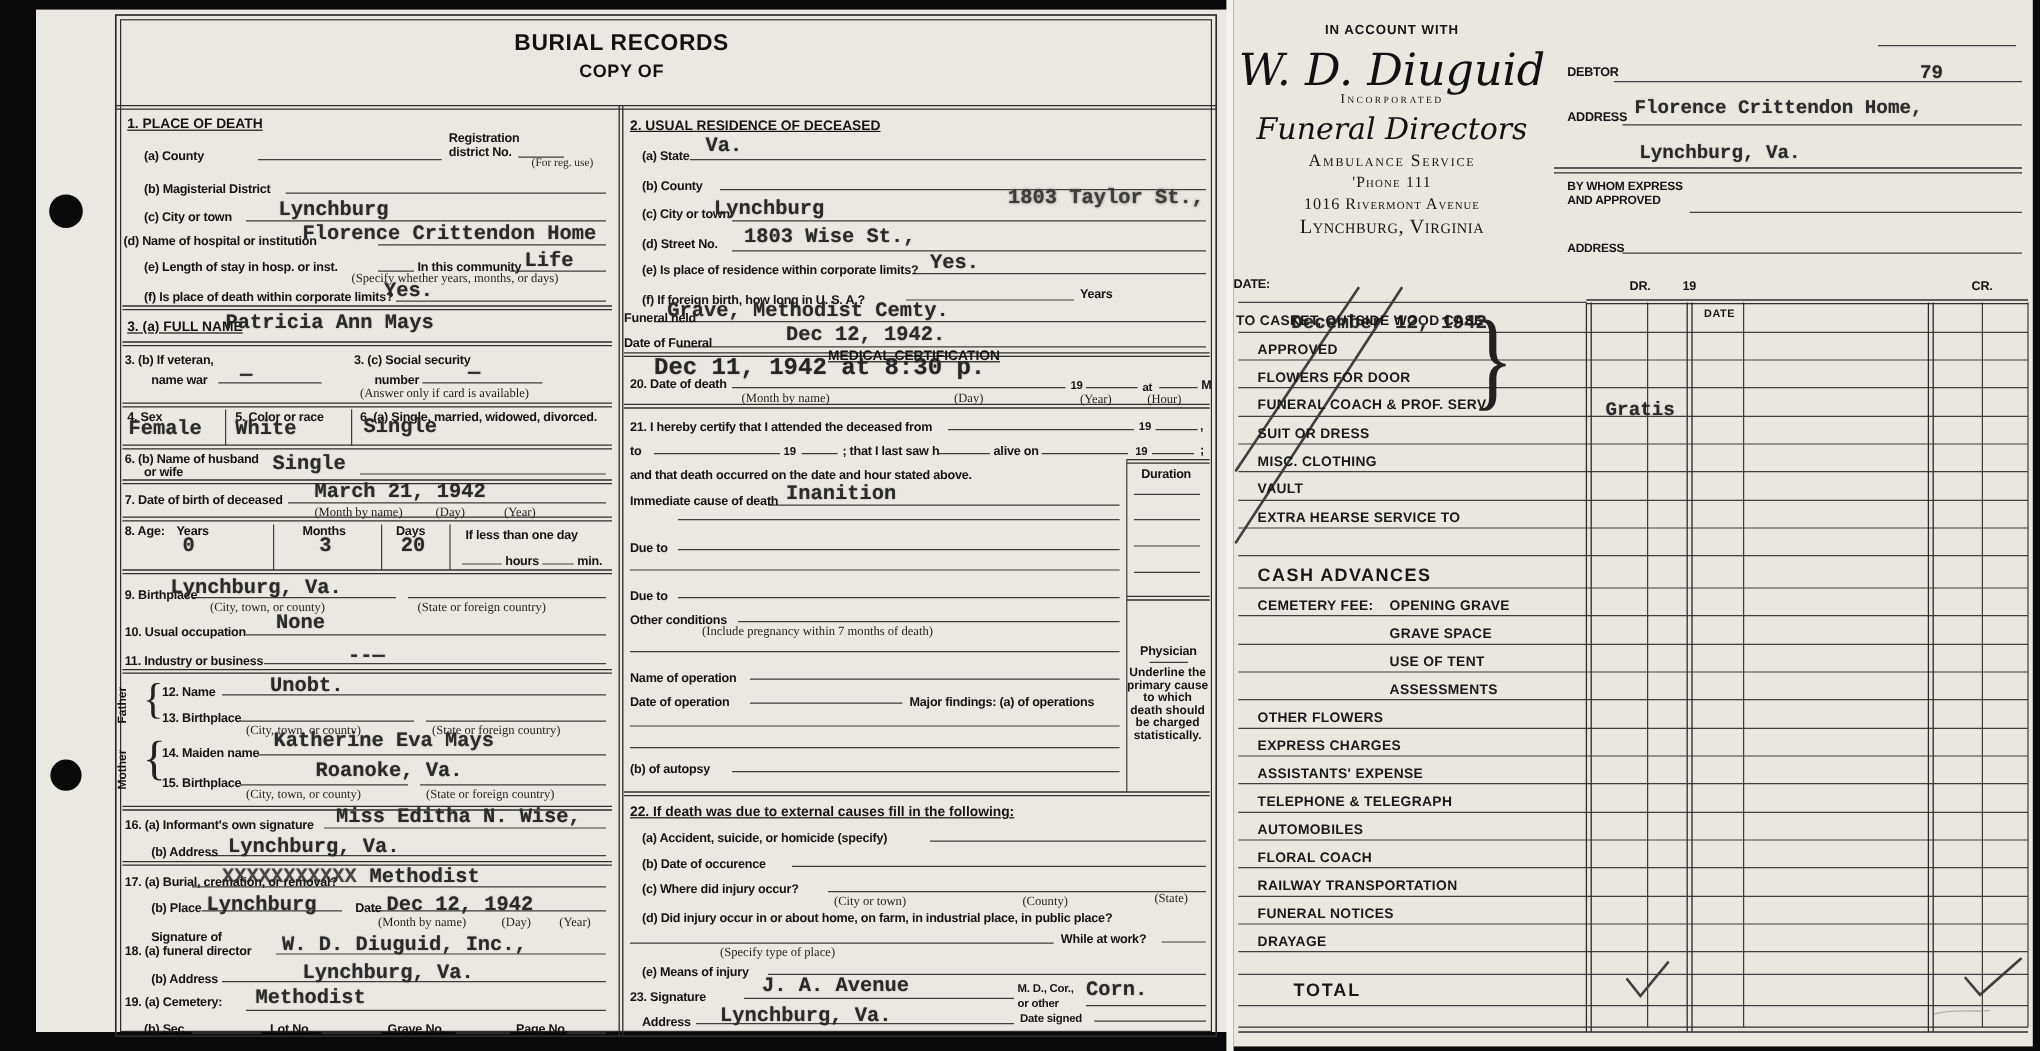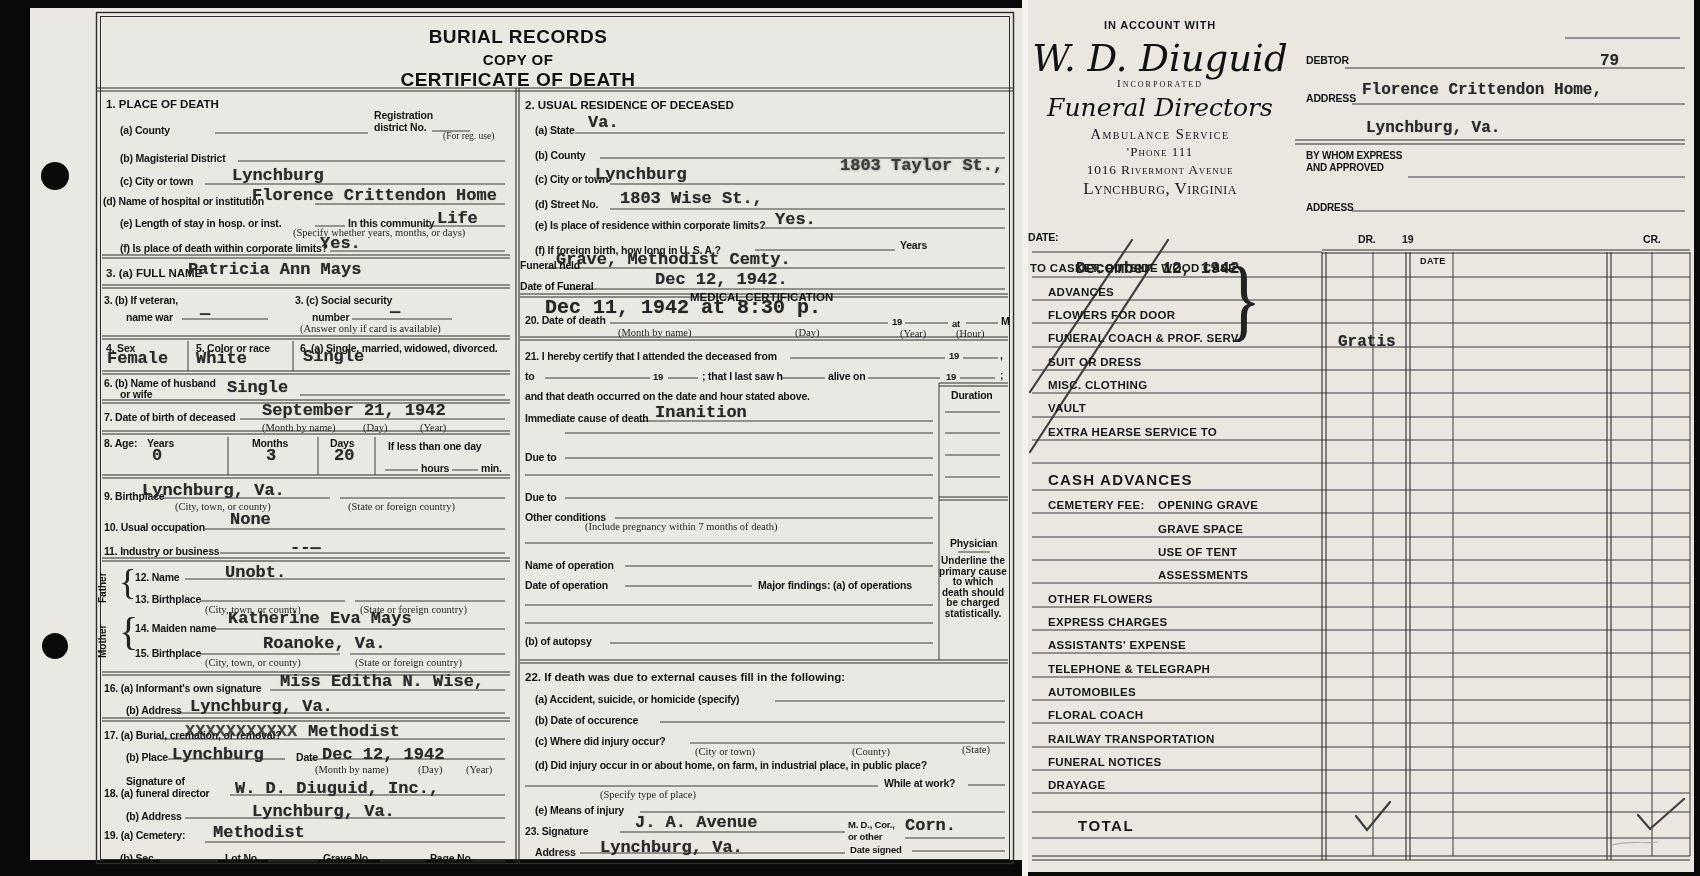--- a/index.html
+++ b/index.html
@@ -3,21 +3,21 @@
 <meta charset="utf-8">
 <style>
   html,body{margin:0;padding:0;background:#0a0a0a;}
   #stage{position:relative;width:1700px;height:876px;background:#0a0a0a;overflow:hidden;
          font-family:"Liberation Sans",sans-serif;color:#161616;}
   .a{position:absolute;line-height:1;white-space:nowrap;}
   .paper{position:absolute;background:#eae8e2;}
   .paper.r{background:#e9e7e0;}
   
   .t{font-family:"Liberation Sans",sans-serif;font-weight:700;font-size:10.5px;letter-spacing:-0.2px;color:#141414;}
-  .hb{font-size:11.5px;letter-spacing:0;}
+  .hb{font-size:11.5px;letter-spacing:0;text-decoration:underline;}
   
   .s{font-family:"Liberation Serif",serif;font-size:10.5px;color:#1f1f1f;}
   
   .m{font-family:"Liberation Mono","DejaVu Sans Mono",monospace;font-weight:700;font-size:17px;color:#2a2a2a;text-shadow:0 0 1px rgba(40,40,40,.55);}
   .m2{font-family:"Liberation Mono","DejaVu Sans Mono",monospace;font-weight:700;font-size:16px;color:#2a2a2a;text-shadow:0 0 1px rgba(40,40,40,.5);margin-top:34px;}
   .mx{font-family:"Liberation Mono","DejaVu Sans Mono",monospace;font-weight:700;font-size:20px;color:#262626;text-shadow:0 0 1px rgba(40,40,40,.55);}
   
   .gi{font-family:"Liberation Sans",sans-serif;font-weight:700;font-size:11.5px;letter-spacing:.3px;color:#181818;}
   .title{font-weight:700;text-align:center;color:#121212;}
   .rot{transform:rotate(-90deg);transform-origin:0 0;font-weight:700;font-size:10px;}
@@ -87,21 +87,20 @@
     <path fill="none" stroke="#3f3f3f" stroke-width="2.2" stroke-linecap="round" d="
       M1356 816 L1367 830 L1390 802
       M1638 815 L1650 829 L1684 799
       M1030 452 L1168 240
       M1030 392 L1132 240"></path>
     <path fill="none" stroke="#9b9a94" stroke-width="1.2" opacity=".7" d="M1612 845 C1630 840 1645 844 1658 842"></path>
   </svg>
 
   <div class="a title" style="left:96px;top:52px;width:844px;font-size:15px;letter-spacing:.5px">COPY OF</div>
   <div class="a title" style="left:96px;top:27px;width:844px;font-size:19px;letter-spacing:.5px">BURIAL RECORDS</div>
-  <div class="a title" style="left:96px;top:70px;width:844px;font-size:19px;letter-spacing:.5px">CERTIFICATE OF DEATH</div>
 
   <span class="a t hb" style="left:106px;top:99px">1. PLACE OF DEATH</span>
   <span class="a t" style="left:374px;top:110px">Registration</span>
   <span class="a t" style="left:374px;top:122px">district No.</span>
   <span class="a s" style="left:443px;top:132px;font-size:9.5px">(For reg. use)</span>
   <span class="a t" style="left:120px;top:125px">(a) County</span>
   <span class="a t" style="left:120px;top:153px">(b) Magisterial District</span>
   <span class="a t" style="left:120px;top:176px">(c) City or town</span>
   <span class="a m" style="left:232px;top:167px">Lynchburg</span>
   <span class="a t" style="left:103px;top:196px">(d) Name of hospital or institution</span>
@@ -125,21 +124,21 @@
   <span class="a t" style="left:106px;top:343px">4. Sex</span>
   <span class="a m" style="left:107px;top:350px">Female</span>
   <span class="a t" style="left:196px;top:343px">5. Color or race</span>
   <span class="a m" style="left:196px;top:350px">White</span>
   <span class="a t" style="left:300px;top:343px">6. (a) Single, married, widowed, divorced.</span>
   <span class="a m" style="left:303px;top:348px">Single</span>
   <span class="a t" style="left:104px;top:378px">6. (b) Name of husband</span>
   <span class="a t" style="left:120px;top:389px">or wife</span>
   <span class="a m" style="left:227px;top:379px">Single</span>
   <span class="a t" style="left:104px;top:412px">7. Date of birth of deceased</span>
-  <span class="a m" style="left:262px;top:402px">September 21, 1942</span>
+  <span class="a m" style="left:262px;top:402px">March 21, 1942</span>
   <span class="a s" style="left:262px;top:423px">(Month by name)</span>
   <span class="a s" style="left:363px;top:423px">(Day)</span>
   <span class="a s" style="left:420px;top:423px">(Year)</span>
   <span class="a t" style="left:104px;top:438px">8. Age:</span>
   <span class="a t" style="left:147px;top:438px">Years</span>
   <span class="a m" style="left:152px;top:447px">0</span>
   <span class="a t" style="left:252px;top:438px">Months</span>
   <span class="a m" style="left:266px;top:447px">3</span>
   <span class="a t" style="left:330px;top:438px">Days</span>
   <span class="a m" style="left:334px;top:447px">20</span>
@@ -289,21 +288,21 @@
   <span class="a m2" style="left:1366px;top:86px">Lynchburg, Va.</span>
   <span class="a t" style="left:1306px;top:151px;font-size:10px">BY WHOM EXPRESS</span>
   <span class="a t" style="left:1306px;top:163px;font-size:10px">AND APPROVED</span>
   <span class="a t" style="left:1306px;top:203px;font-size:10px">ADDRESS</span>
   <span class="a t" style="left:1358px;top:234px">DR.</span>
   <span class="a t" style="left:1402px;top:234px">19</span>
   <span class="a t" style="left:1643px;top:234px">CR.</span>
   <span class="a t" style="left:1420px;top:257px;font-size:9px;letter-spacing:.5px">DATE</span>
 
   <span class="a gi" style="left:1030px;top:263px">TO CASKET, OUTSIDE WOOD CASE</span>
-  <span class="a gi" style="left:1048px;top:287px">ADVANCES</span>
+  <span class="a gi" style="left:1048px;top:287px">APPROVED</span>
   <span class="a gi" style="left:1048px;top:310px">FLOWERS FOR DOOR</span>
   <span class="a gi" style="left:1048px;top:333px">FUNERAL COACH &amp; PROF. SERV.</span>
   <span class="a gi" style="left:1048px;top:357px">SUIT OR DRESS</span>
   <span class="a gi" style="left:1048px;top:380px">MISC. CLOTHING</span>
   <span class="a gi" style="left:1048px;top:403px">VAULT</span>
   <span class="a gi" style="left:1048px;top:427px">EXTRA HEARSE SERVICE TO</span>
   <span class="a gi" style="left:1048px;top:472px;font-size:15px;letter-spacing:1.2px">CASH ADVANCES</span>
   <span class="a gi" style="left:1048px;top:500px">CEMETERY FEE:</span>
   <span class="a gi" style="left:1158px;top:500px">OPENING GRAVE</span>
   <span class="a gi" style="left:1158px;top:524px">GRAVE SPACE</span>

